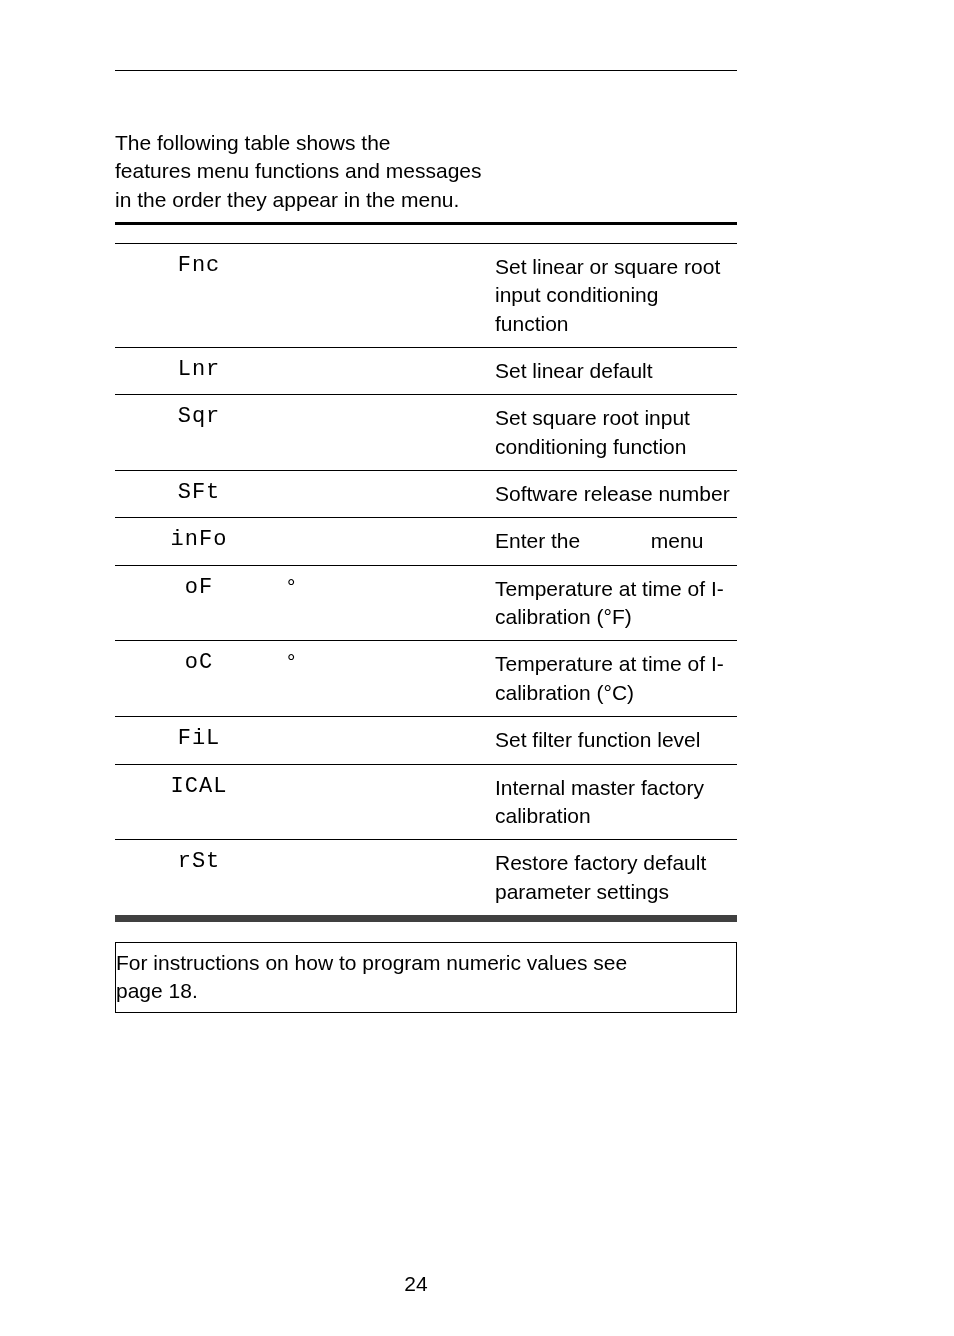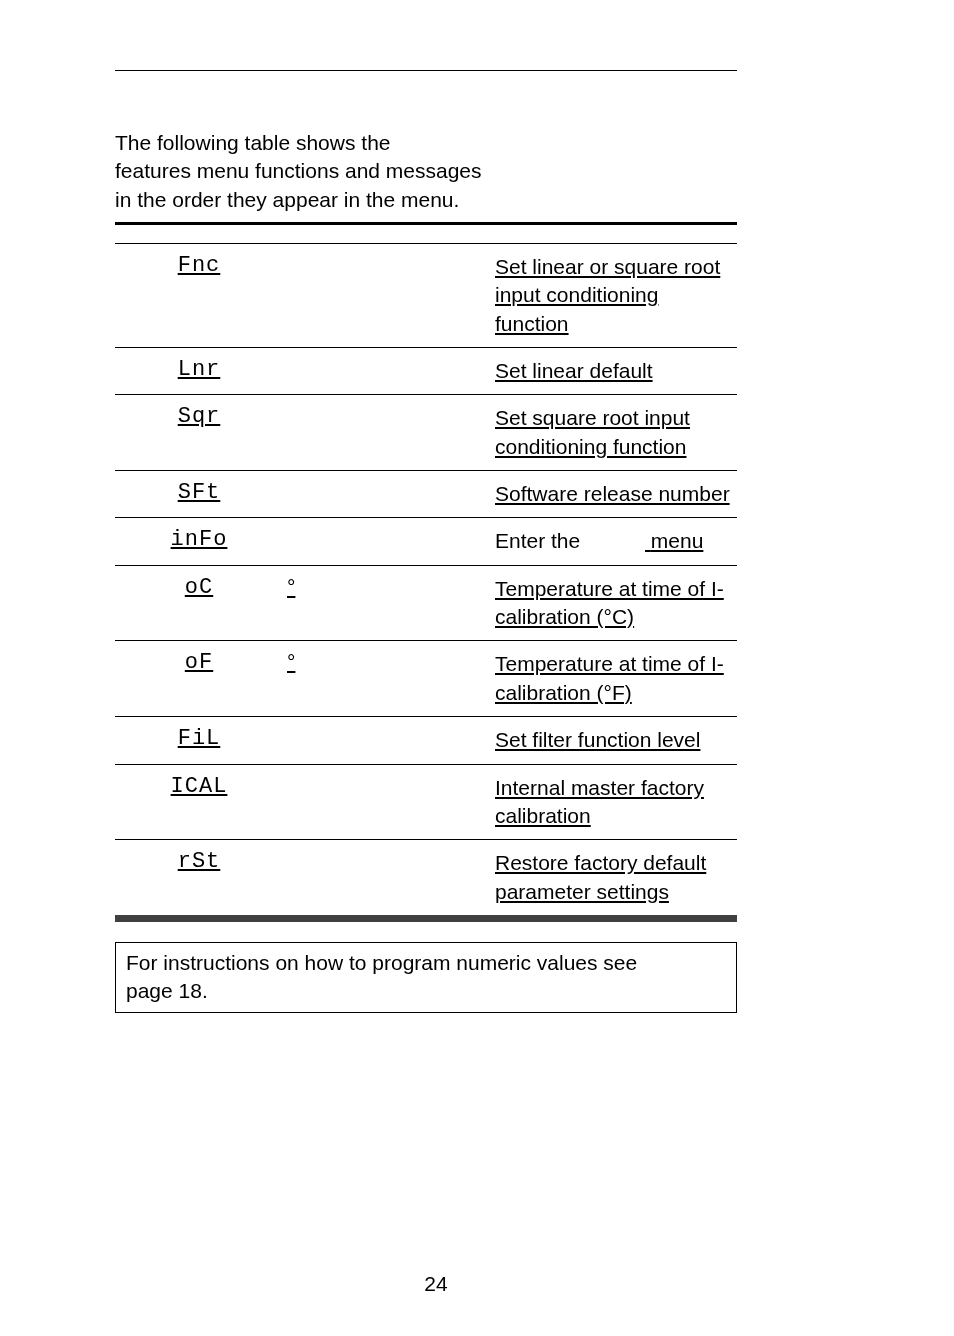--- a/index.html
+++ b/index.html
@@ -44,21 +44,20 @@
     width: 100%;
     border-collapse: collapse;
     font-size: 21px;
   }
   table.features td {
     padding: 9px 4px 9px 4px;
     vertical-align: top;
   }
   table.features tr.ruled td {
     border-top: 1px solid #000;
-    text-decoration: underline;
   }
   table.features tr.last td {
     border-bottom: 7px solid #404040;
   }
   td.col-disp {
     width: 160px;
     text-align: center;
     font-family: "Courier New", monospace;
     font-size: 22px;
     letter-spacing: 1px;
@@ -69,35 +68,34 @@
   }
   td.col-desc {
     line-height: 1.35;
   }
   .meterinfo {
     display: inline-block;
     width: 150px;
   }
   .note-box {
     border: 1px solid #000;
-    padding: 6px 10px 6px 10px;
+    padding: 6px 10px 6px 0;
     font-size: 21px;
     line-height: 1.35;
     margin-top: 20px;
   }
   .note-box .indent {
   }
   .pgnum {
     position: absolute;
     bottom: 40px;
     left: 0;
     width: 100%;
     text-align: center;
     font-size: 21px;
-    padding-left: 20px;
   }
   .seg {
     font-family: "Courier New", monospace;
   }
 </style>
 </head>
 <body>
 
 <div class="page">
   <hr class="hr-top">
@@ -134,28 +132,28 @@
       </tr>
       <tr class="ruled">
         <td class="col-disp seg">inFo</td>
         <td class="col-mid"></td>
         <td class="col-desc">
           <span class="meterinfo">Enter the</span>
           <span>menu</span>
         </td>
       </tr>
       <tr class="ruled">
+        <td class="col-disp seg">oF</td>
+        <td class="col-mid">°</td>
+        <td class="col-desc">Temperature at time of I-calibration (°F)</td>
+      </tr>
+      <tr class="ruled">
         <td class="col-disp seg">oC</td>
         <td class="col-mid">°</td>
         <td class="col-desc">Temperature at time of I-calibration (°C)</td>
-      </tr>
-      <tr class="ruled">
-        <td class="col-disp seg">oF</td>
-        <td class="col-mid">°</td>
-        <td class="col-desc">Temperature at time of I-calibration (°F)</td>
       </tr>
       <tr class="ruled">
         <td class="col-disp seg">FiL</td>
         <td class="col-mid"></td>
         <td class="col-desc">Set filter function level</td>
       </tr>
       <tr class="ruled">
         <td class="col-disp seg">ICAL</td>
         <td class="col-mid"></td>
         <td class="col-desc">Internal master factory calibration</td>

